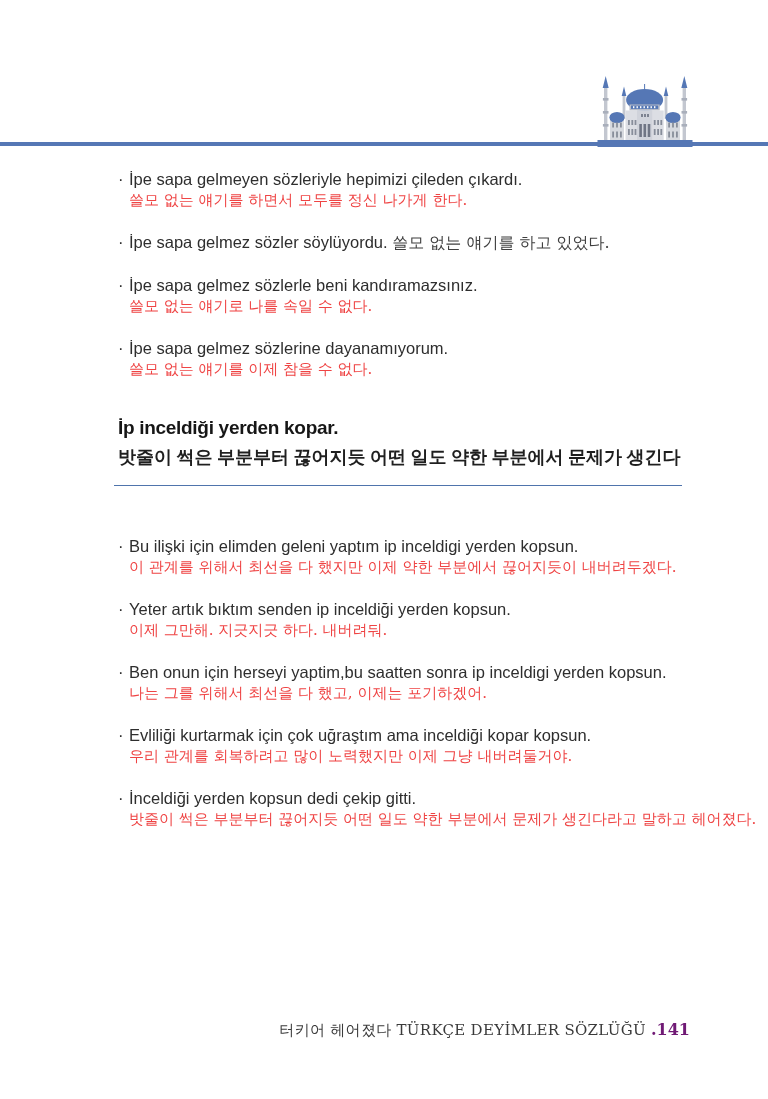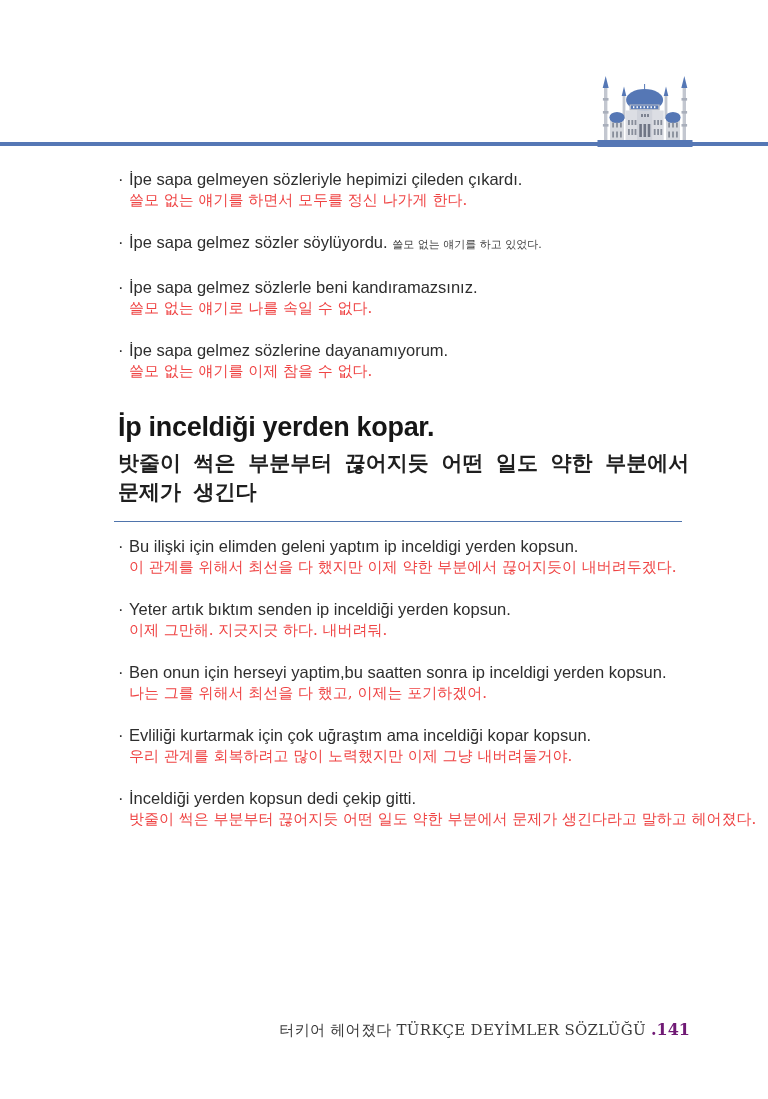--- a/index.html
+++ b/index.html
@@ -12,38 +12,38 @@
   .mosque{position:absolute;top:74px;left:597px;width:96px;height:76px;}
 
   
   .ex{position:relative;padding-left:11px;margin-bottom:20px;}
   .ex .bullet{position:absolute;left:0;top:0;color:#2e2e2e;font-size:16.5px;line-height:22px;}
   .ex .tr{
     font-size:16.5px;line-height:22px;color:#2e2e2e;white-space:nowrap;display:block;
   }
   .ex .tr .ko-inline{
     font-family:"DejaVu Serif","Liberation Serif",serif;
-    font-size:11px;color:#3f3f3f;
+    font-size:16px;color:#3f3f3f;
   }
   .ex .ko{
     font-family:"DejaVu Serif","Liberation Serif",serif;
     font-size:15px;line-height:21px;color:#ef4444;white-space:nowrap;display:block;
   }
 
   .prev-block{position:absolute;top:168px;left:118px;width:585px;}
 
   .entry-head{position:absolute;top:412px;left:118px;width:578px;}
   .headword{
-    font-size:27px;line-height:31px;font-weight:bold;color:#161616;
+    font-size:19px;line-height:31px;font-weight:bold;color:#161616;
     letter-spacing:-0.3px;margin:0;
   }
   .definition{
-    font-family:Liberation Mono, monospace;
-    font-size:21px;line-height:29px;font-weight:700;color:#1f1f1f;
-    margin-top:7px;word-break:break-all;
+    font-family:Liberation Serif, serif;
+    font-size:18px;line-height:29px;font-weight:700;color:#1f1f1f;
+    word-break:break-all;
   }
   .divider{margin-top:13px;margin-left:-4px;width:568px;height:0;border-top:1px solid #4f74ac;}
 
   .entry-examples{position:absolute;top:535px;left:118px;width:600px;}
 
   .footer{
     position:absolute;top:1020px;right:78px;white-space:nowrap;
     font-family:"DejaVu Serif","Liberation Serif",serif;
     font-size:15px;color:#3a3a3a;letter-spacing:0.3px;
   }

